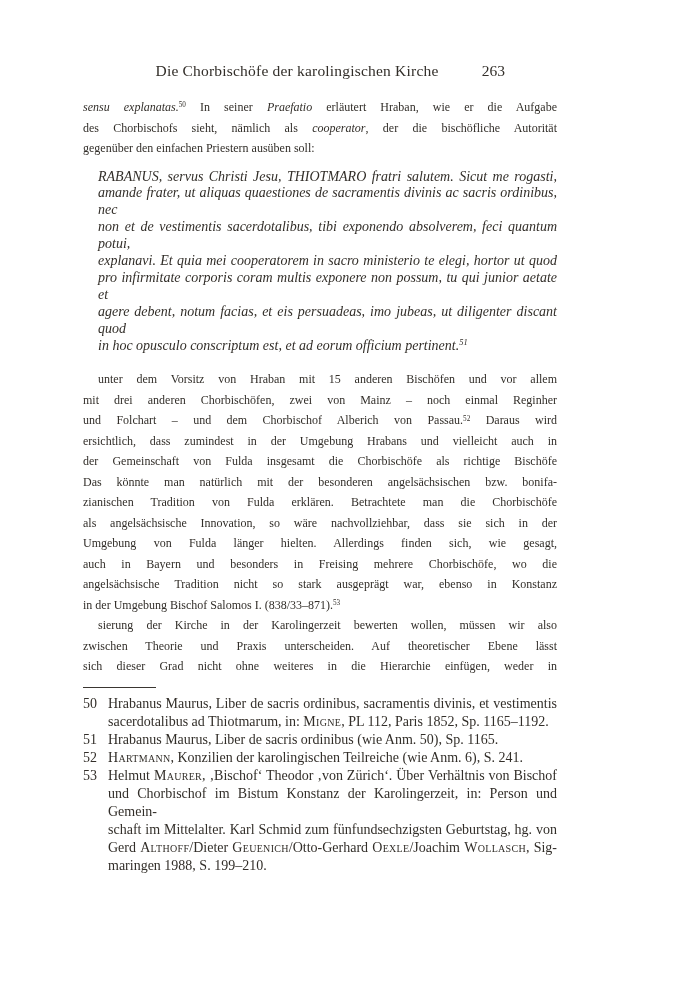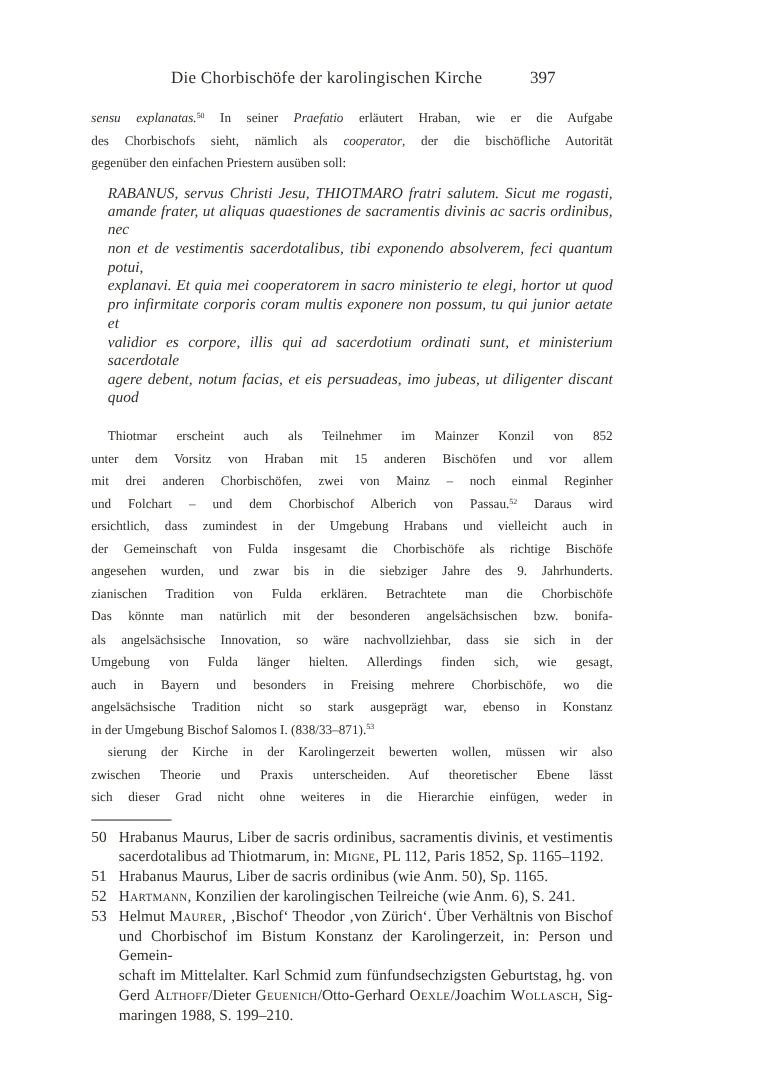--- a/index.html
+++ b/index.html
@@ -72,48 +72,46 @@
   .footnotes { font-size: 14px; line-height: 18px; }
   .fn { position: relative; padding-left: 25px; }
   .fn-num { position: absolute; left: 0; top: 0; }
 </style>
 </head>
 <body>
 
 <div class="page">
   <div class="hdr">
     <span class="running-title">Die Chorbischöfe der karolingischen Kirche</span>
-    <span class="page-num">397</span>
+    <span class="page-num">263</span>
   </div>
 
   <div id="content">
       <div class="par">
         <div class="line"><span class="s-i">sensu explanatas.</span><span class="s-sup">50</span><span class="s-n"> In seiner </span><span class="s-i">Praefatio</span><span class="s-n"> erläutert Hraban, wie er die Aufgabe</span></div>
         <div class="line"><span class="s-n">des Chorbischofs sieht, nämlich als </span><span class="s-i">cooperator</span><span class="s-n">, der die bischöfliche Autorität</span></div>
         <div class="line endl"><span class="s-n">gegenüber den einfachen Priestern ausüben soll:</span></div>
       </div>
       <div class="quote">
         <div class="line"><span class="s-i">RABANUS, servus Christi Jesu, THIOTMARO fratri salutem. Sicut me rogasti,</span></div>
         <div class="line"><span class="s-i">amande frater, ut aliquas quaestiones de sacramentis divinis ac sacris ordinibus, nec</span></div>
         <div class="line"><span class="s-i">non et de vestimentis sacerdotalibus, tibi exponendo absolverem, feci quantum potui,</span></div>
         <div class="line"><span class="s-i">explanavi. Et quia mei cooperatorem in sacro ministerio te elegi, hortor ut quod</span></div>
         <div class="line"><span class="s-i">pro infirmitate corporis coram multis exponere non possum, tu qui junior aetate et</span></div>
-        <div class="line"><span class="s-i">validior es corpore, illis qui ad sacerdotium ordinati sunt, et ministerium sacerdotale</span></div>
         <div class="line"><span class="s-i">agere debent, notum facias, et eis persuadeas, imo jubeas, ut diligenter discant quod</span></div>
+        <div class="line endl"><span class="s-i">in hoc opusculo conscriptum est, et ad eorum officium pertinent.</span><span class="s-sup">51</span></div>
       </div>
       <div class="par indent">
-        <div class="line"><span class="s-n">Thiotmar erscheint auch als Teilnehmer im Mainzer Konzil von 852</span></div>
         <div class="line"><span class="s-n">unter dem Vorsitz von Hraban mit 15 anderen Bischöfen und vor allem</span></div>
         <div class="line"><span class="s-n">mit drei anderen Chorbischöfen, zwei von Mainz – noch einmal Reginher</span></div>
         <div class="line"><span class="s-n">und Folchart – und dem Chorbischof Alberich von Passau.</span><span class="s-sup">52</span><span class="s-n"> Daraus wird</span></div>
         <div class="line"><span class="s-n">ersichtlich, dass zumindest in der Umgebung Hrabans und vielleicht auch in</span></div>
         <div class="line"><span class="s-n">der Gemeinschaft von Fulda insgesamt die Chorbischöfe als richtige Bischöfe</span></div>
-        <div class="line"><span class="s-n">angesehen wurden, und zwar bis in die siebziger Jahre des 9. Jahrhunderts.</span></div>
+        <div class="line"><span class="s-n">Das könnte man natürlich mit der besonderen angelsächsischen bzw. bonifa-</span></div>
         <div class="line"><span class="s-n">zianischen Tradition von Fulda erklären. Betrachtete man die Chorbischöfe</span></div>
-        <div class="line"><span class="s-n">Das könnte man natürlich mit der besonderen angelsächsischen bzw. bonifa-</span></div>
         <div class="line"><span class="s-n">als angelsächsische Innovation, so wäre nachvollziehbar, dass sie sich in der</span></div>
         <div class="line"><span class="s-n">Umgebung von Fulda länger hielten. Allerdings finden sich, wie gesagt,</span></div>
         <div class="line"><span class="s-n">auch in Bayern und besonders in Freising mehrere Chorbischöfe, wo die</span></div>
         <div class="line"><span class="s-n">angelsächsische Tradition nicht so stark ausgeprägt war, ebenso in Konstanz</span></div>
         <div class="line endl"><span class="s-n">in der Umgebung Bischof Salomos I. (838/33–871).</span><span class="s-sup">53</span></div>
       </div>
       <div class="par indent">
         <div class="line"><span class="s-n">sierung der Kirche in der Karolingerzeit bewerten wollen, müssen wir also</span></div>
         <div class="line"><span class="s-n">zwischen Theorie und Praxis unterscheiden. Auf theoretischer Ebene lässt</span></div>
         <div class="line"><span class="s-n">sich dieser Grad nicht ohne weiteres in die Hierarchie einfügen, weder in</span></div>

